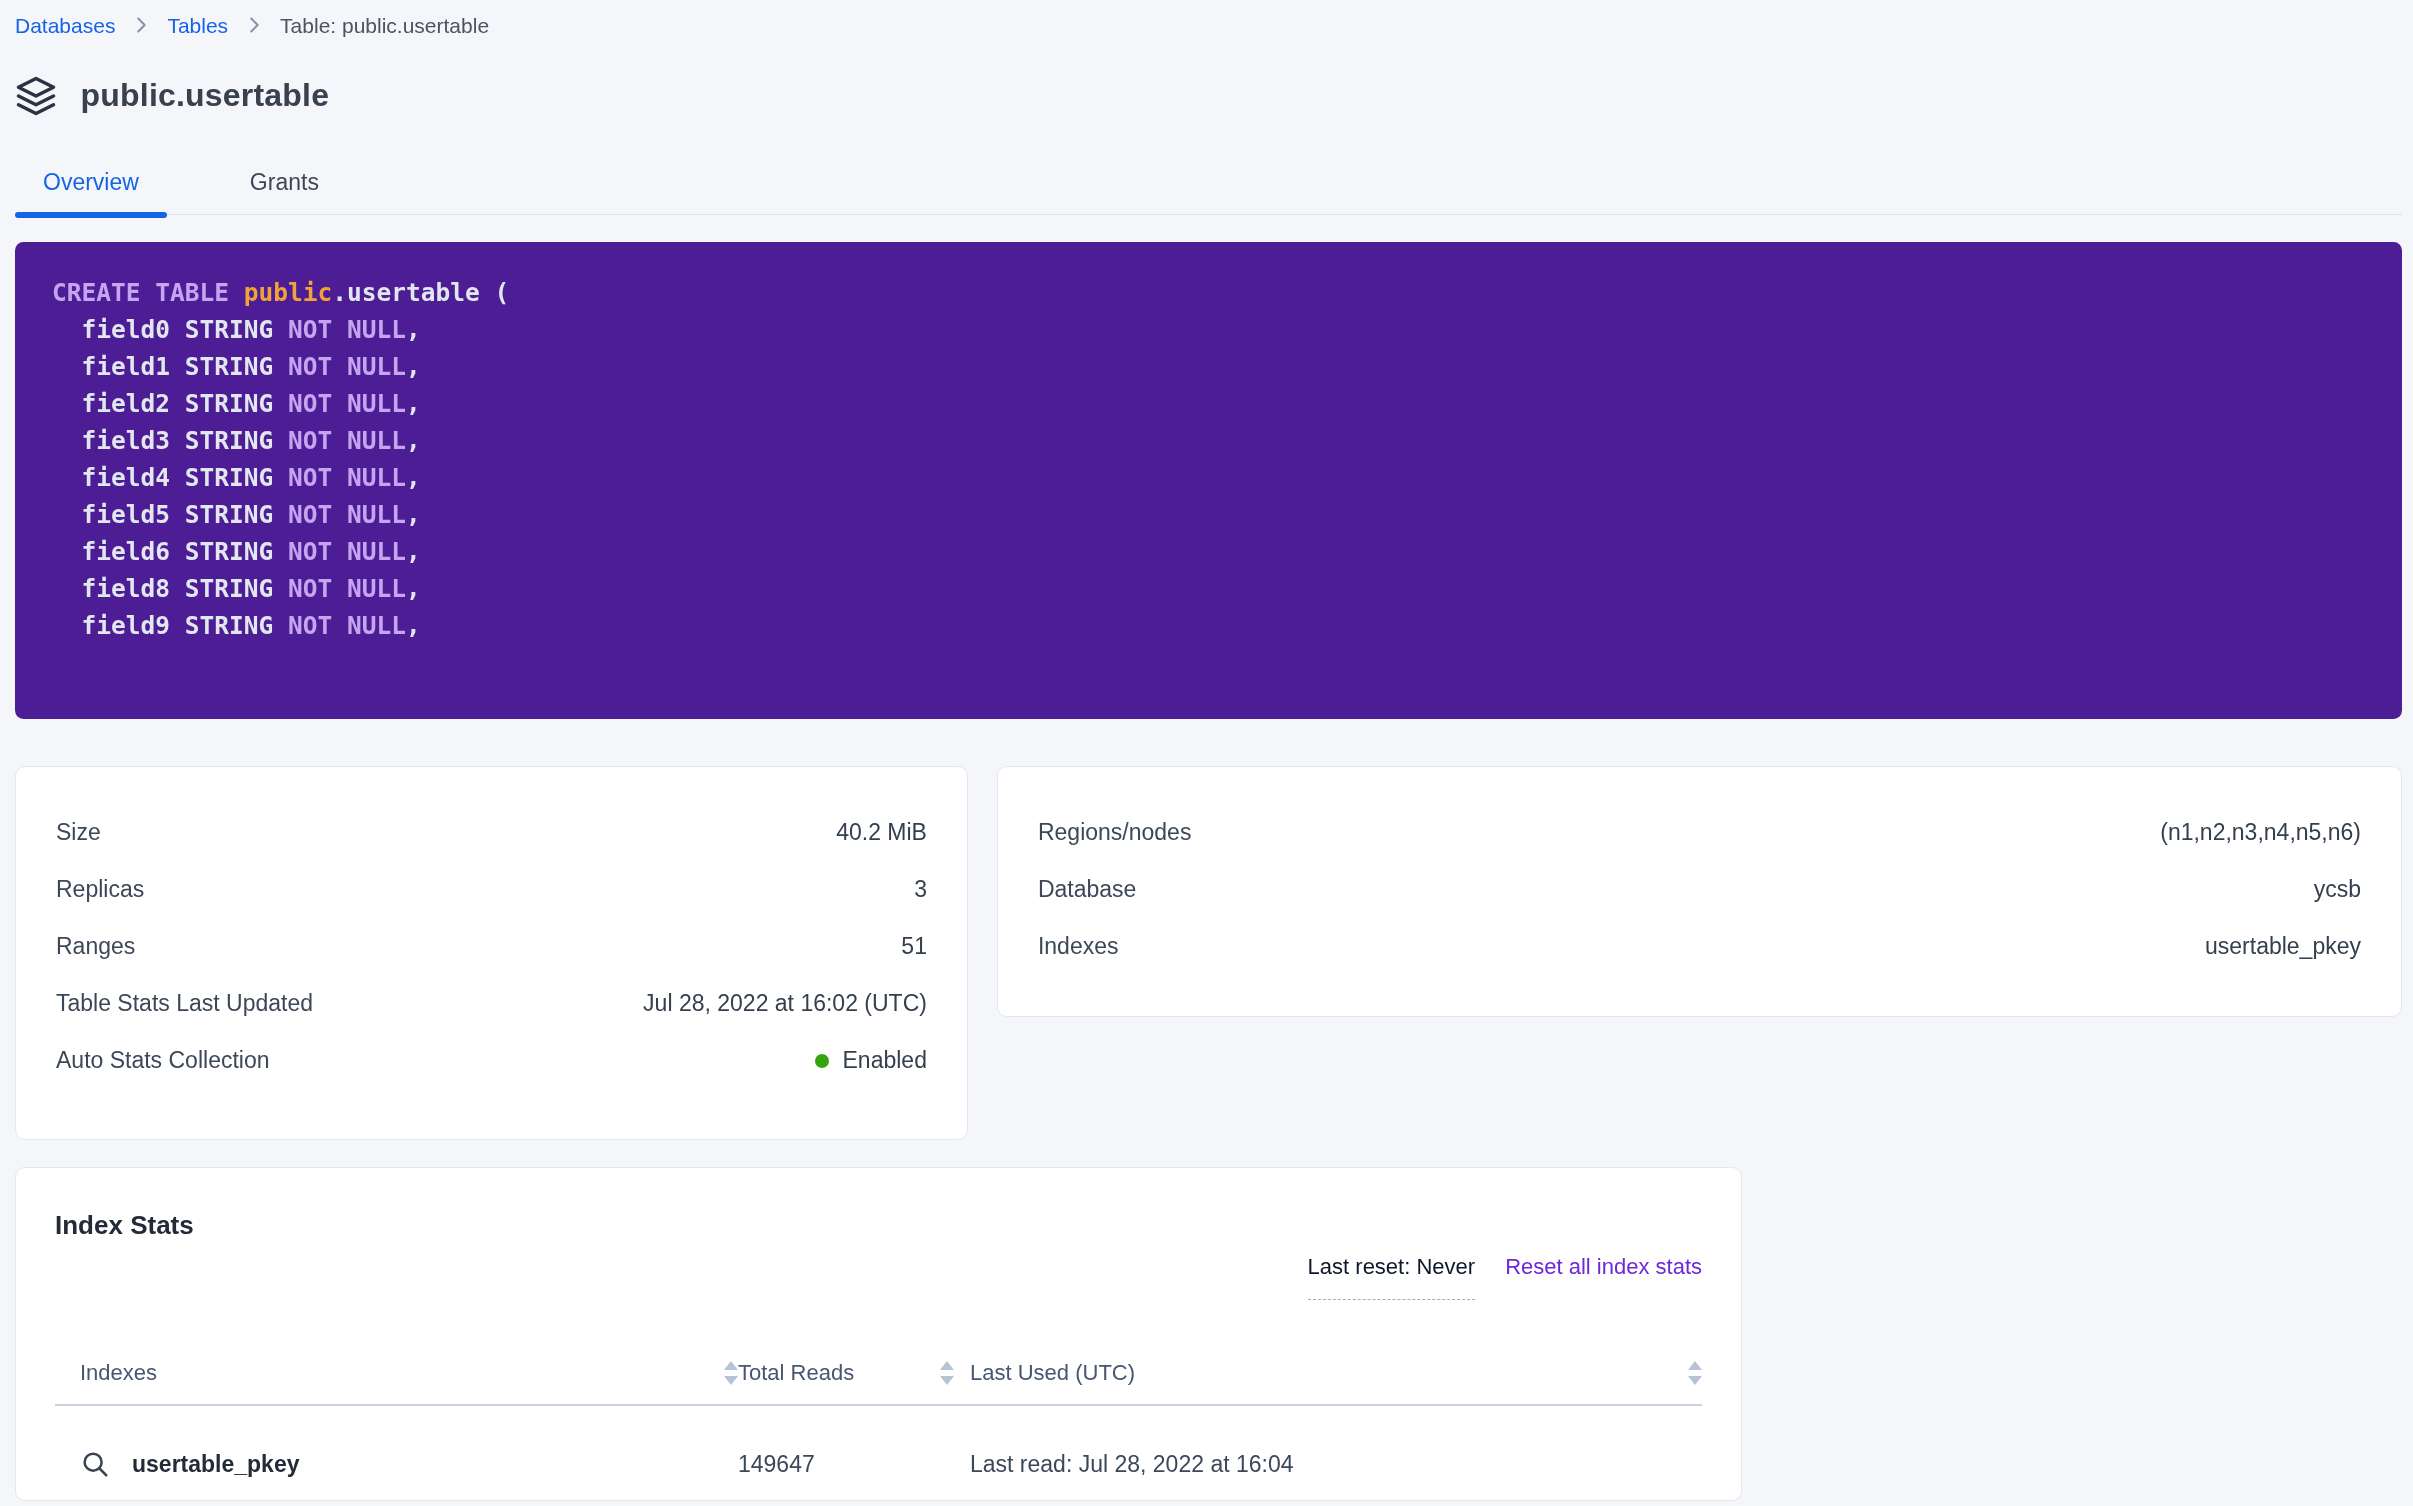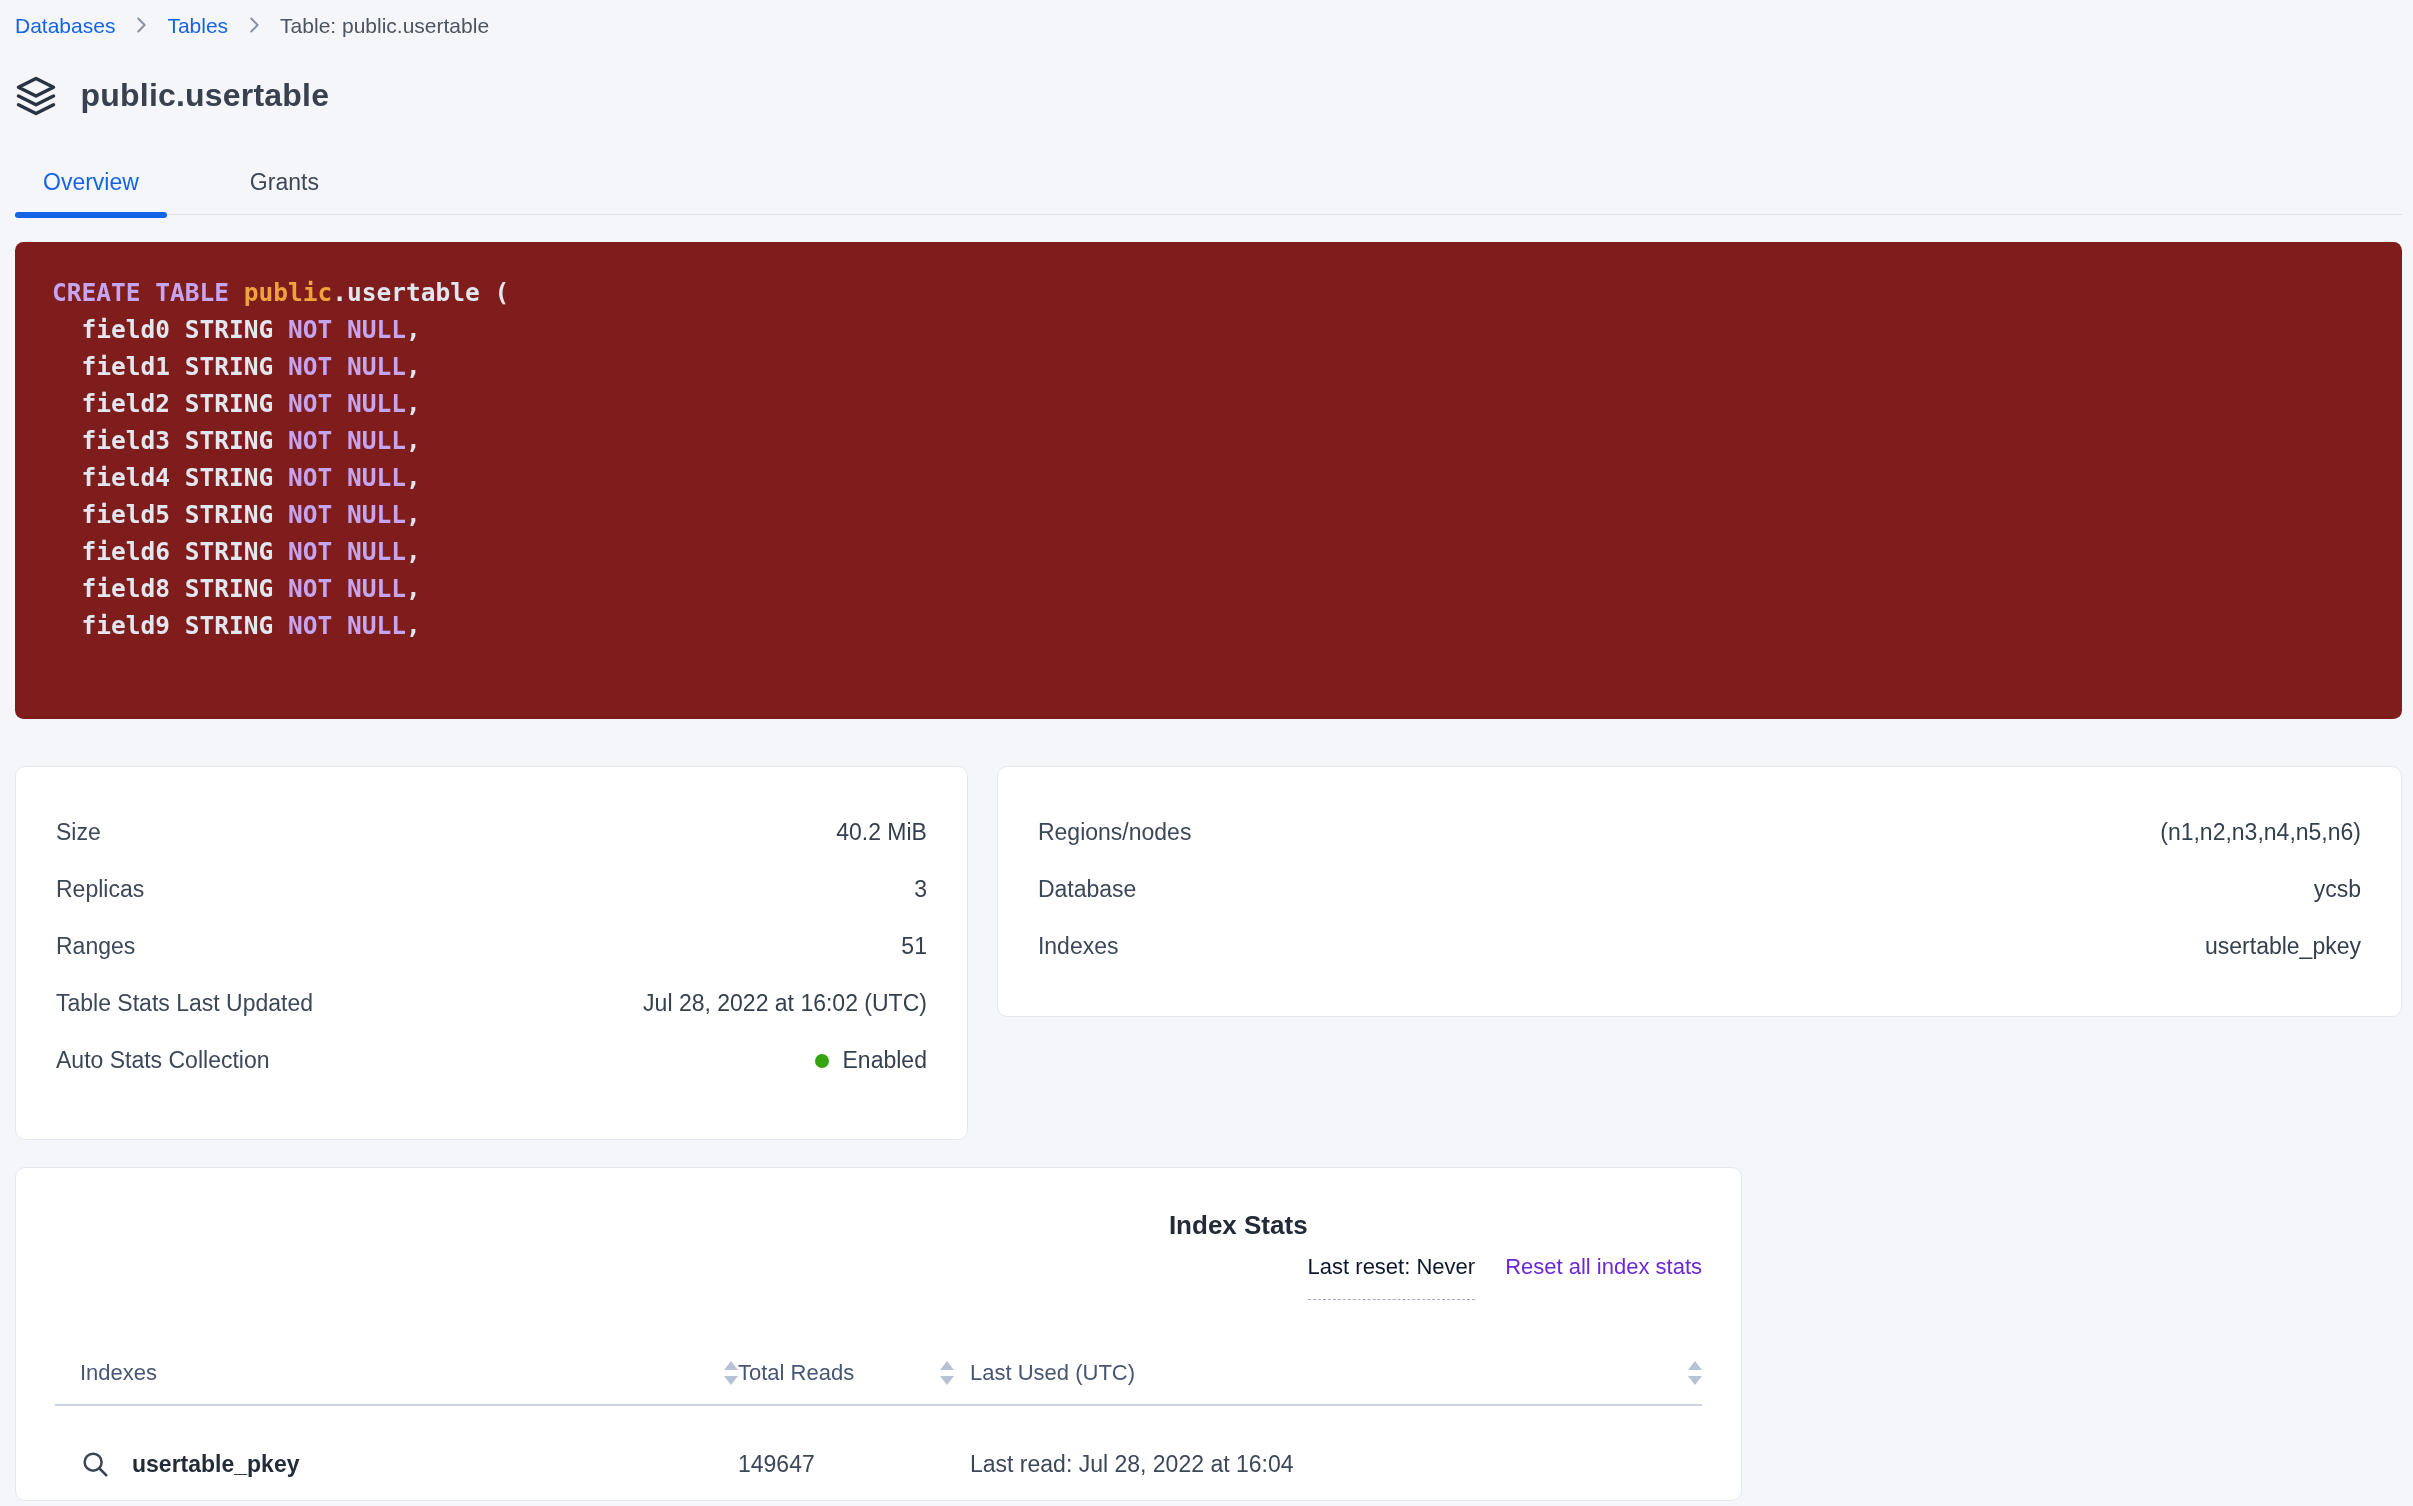--- a/index.html
+++ b/index.html
@@ -30,21 +30,21 @@
   .tab.active { color:#1664E6; }
   .tab.inactive { color:#3E4656; }
   .tab.active .tab-underline {
     position:absolute; left:0; right:0; bottom:-3.4px; height:5.9px;
     background:#1664E6; border-radius:3.4px;
   }
 
   
   .code-block {
     margin-top:27px; width:2387px; height:477px;
-    background:#7f1d1d; border-radius:8.4px;
+    background:#4c1d95; border-radius:8.4px;
     padding:32px 25px 0 37px; overflow:hidden;
   }
   .code-line {
     font-family:"DejaVu Sans Mono", monospace;
     font-size:24.5px; font-weight:700; line-height:37px; white-space:pre;
   }
   .tok-kw { color:#C5A4F0; }
   .tok-db { color:#F0A23C; }
   .tok-plain { color:#E2E7EF; }
 
@@ -58,21 +58,21 @@
   .detail-row { display:flex; align-items:center; justify-content:space-between; height:57px; font-size:23px; }
   .detail-label { color:#3C4758; }
   .detail-value { color:#35404F; display:flex; align-items:center; }
   .status-dot {
     width:14.3px; height:14.3px; border-radius:50%; background:#36A40F;
     display:inline-block; margin-right:13.5px;
   }
 
   
   .card.index-stats { width:1727px; height:334px; margin-top:27px; padding:0 39px; }
-  .is-header { display:flex; align-items:flex-start; justify-content:flex-end; margin-top:42px; }
+  .is-header { display:flex; align-items:flex-start; justify-content:space-between; margin-top:42px; }
   .is-title { font-size:26px; font-weight:700; color:#242B38; }
   .is-actions { display:flex; align-items:baseline; font-size:22px; }
   .last-reset { color:#0f172a; border-bottom:1.7px dashed #A3ACBC; padding-bottom:19px;margin-top:44px; }
   .reset-link { color:#6d28d9; margin-left:30px; text-decoration:none; cursor:pointer; }
 
   .tbl-head { display:flex; align-items:center; margin-top:54px; height:37px; font-size:22px; color:#475672; }
   .th { display:flex; align-items:center; }
   .th-indexes { width:683px; justify-content:space-between; padding-left:25px; }
   .th-reads { width:232px; justify-content:space-between; padding-right:16px; }
   .th-lastused { flex:1; justify-content:space-between; }

